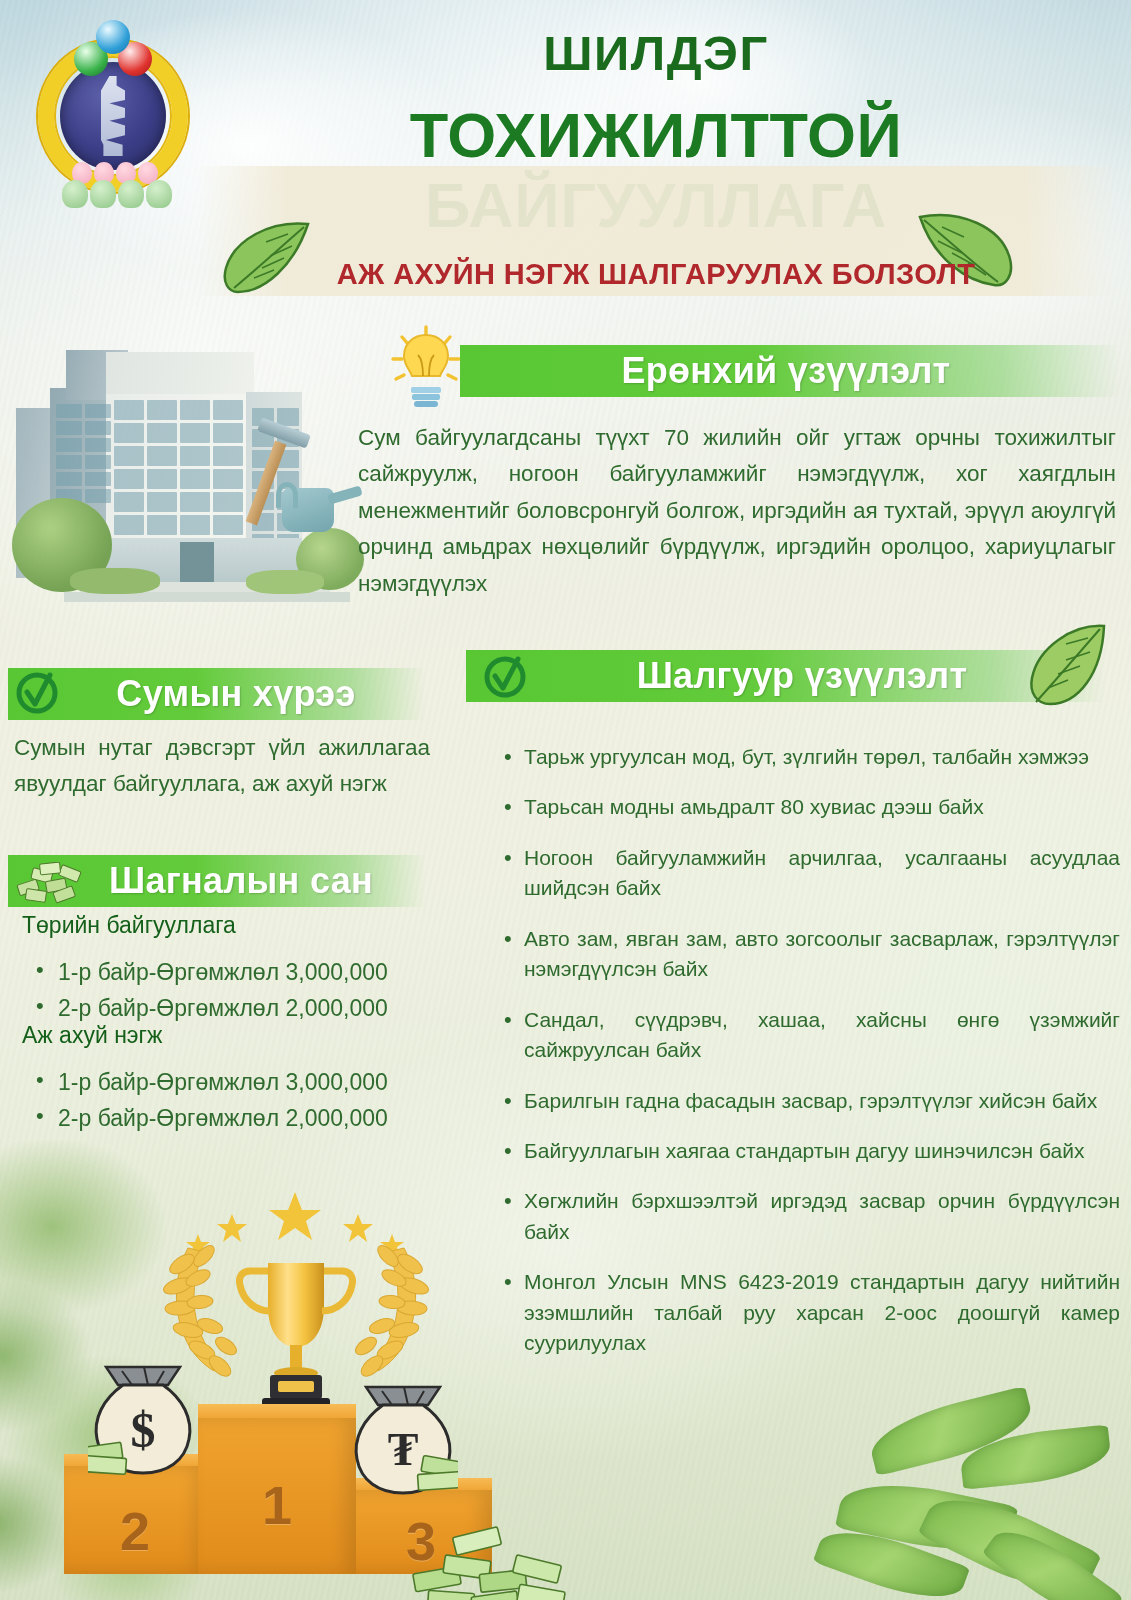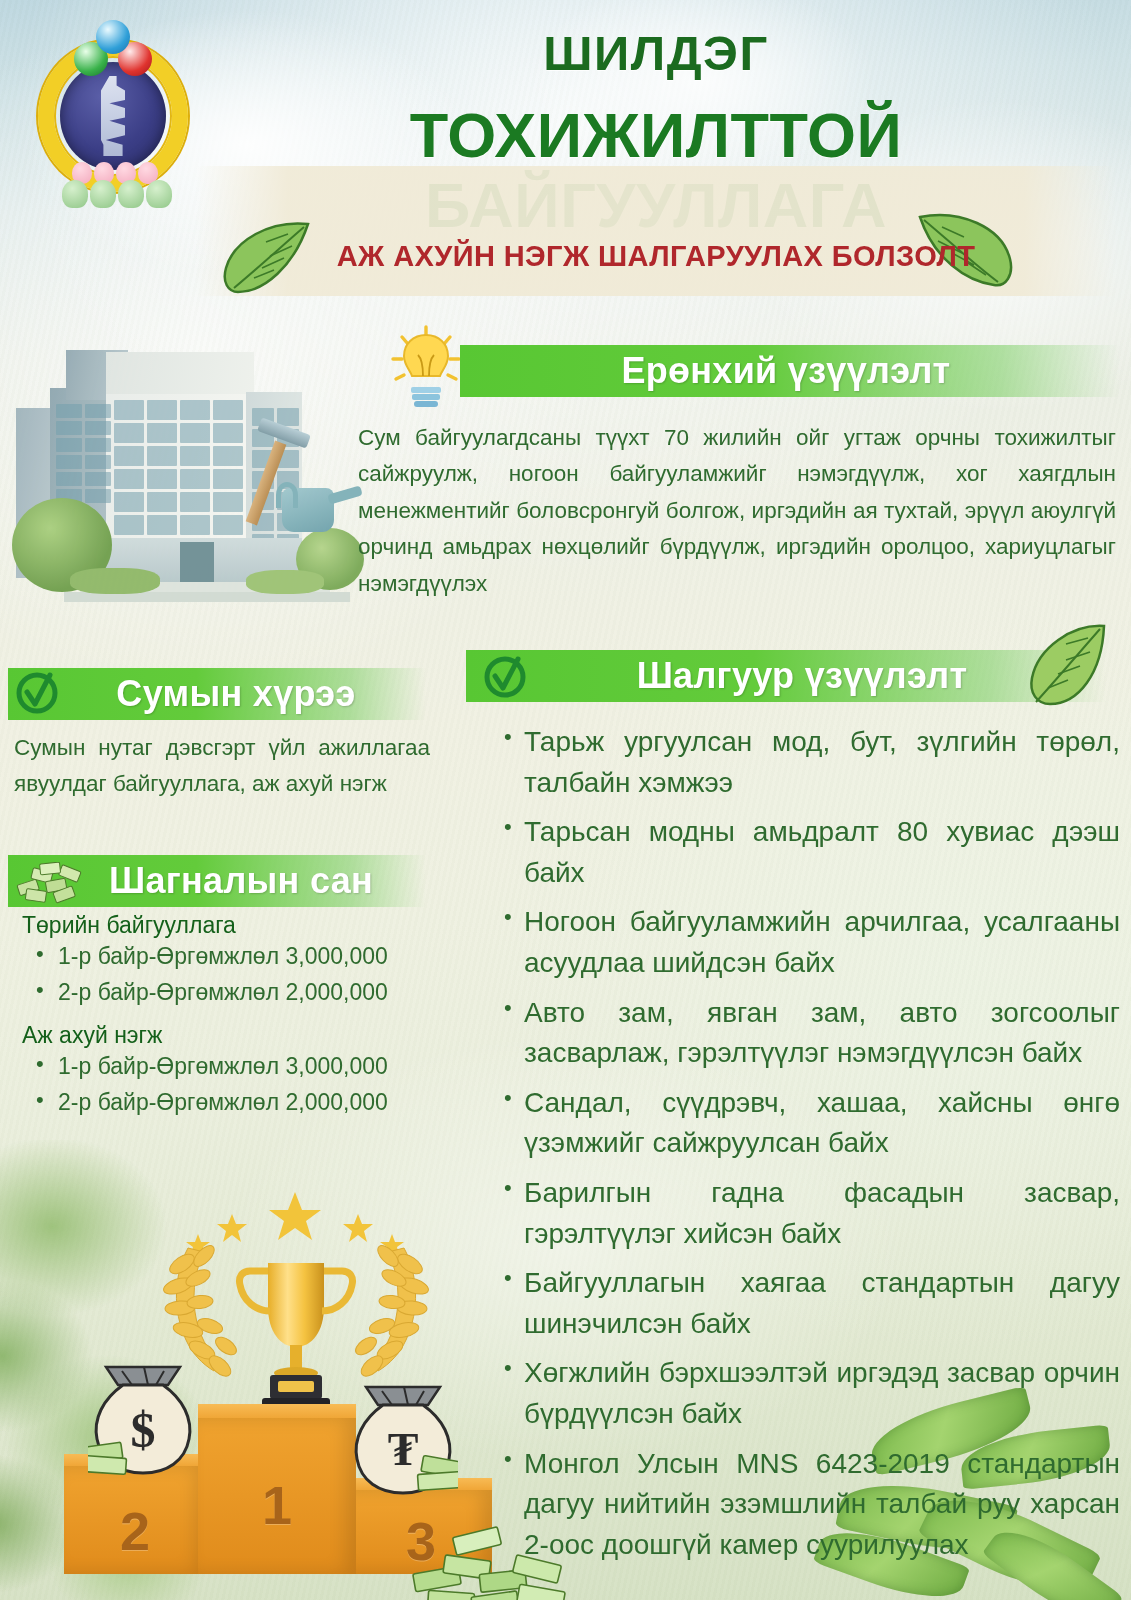--- a/index.html
+++ b/index.html
@@ -106,21 +106,21 @@
   .t-line2 {
     font-size: 63px; font-weight: bold; color: #1b7a22; letter-spacing: .5px; line-height: 1.1;
     margin-top: 22px; text-shadow: 0 1px 0 rgba(255,255,255,.8);
   }
   .cream-band {
     position: absolute; left: 0; top: 138px; width: 920px; height: 130px;
     background: linear-gradient(90deg, rgba(240,234,214,0) 0%, rgba(240,234,214,.92) 10%, rgba(240,234,214,.95) 50%, rgba(240,234,214,.92) 90%, rgba(240,234,214,0) 100%);
   }
   .t-sub {
     position: relative; z-index: 2;
-    font-size: 29px; font-weight: bold; color: #b0272c; letter-spacing: .4px; margin-top: 0;
+    font-size: 29px; font-weight: bold; color: #b0272c; letter-spacing: .4px; margin-top: 18px;
   }
   .t-line3 {
     position: relative; z-index: 2;
     font-size: 50px; font-weight: bold; color: #b0272c; letter-spacing: 1px; margin-top: 2px;
   }
 
   
   .bar {
     position: absolute; height: 52px;
     background: linear-gradient(90deg, #58c733 0%, #63cb3b 45%, rgba(120,206,96,.55) 82%, rgba(150,210,130,0) 100%);
@@ -137,30 +137,30 @@
   .chk { position: absolute; width: 46px; height: 46px; }
   .chk svg { display: block; }
 
   
   .para {
     position: absolute; color: #2f6b2f; font-size: 22.5px; line-height: 1.62;
     text-align: justify; text-justify: inter-word;
   }
   ul.bullets { position: absolute; list-style: none; }
   ul.bullets li {
-    position: relative; color: #2f6b2f; font-size: 28px; line-height: 1.45;
-    padding-left: 26px; margin-bottom: 9px; text-align: justify;
+    position: relative; color: #2f6b2f; font-size: 21px; line-height: 1.45;
+    padding-left: 26px; margin-bottom: 9px; text-align: justify; margin-top: 20px;
   }
   ul.bullets li::before {
     content: "•"; position: absolute; left: 6px; top: -1px; font-size: 22px; color: #2f6b2f;
   }
   .sub-head { color: #14601a; font-weight: normal; font-size: 23px; }
 
   
-  .prize-list { list-style: none; }
+  .prize-list { list-style: none; margin-top: 16px; }
   .prize-list li {
     position: relative; color: #2f6b2f; font-size: 23px; line-height: 1.55; padding-left: 36px;
   }
   .prize-list li::before {
     content: "•"; position: absolute; left: 14px; top: -2px; font-size: 22px;
   }
 
   
   .bulb { position: absolute; width: 72px; height: 86px; }
 

